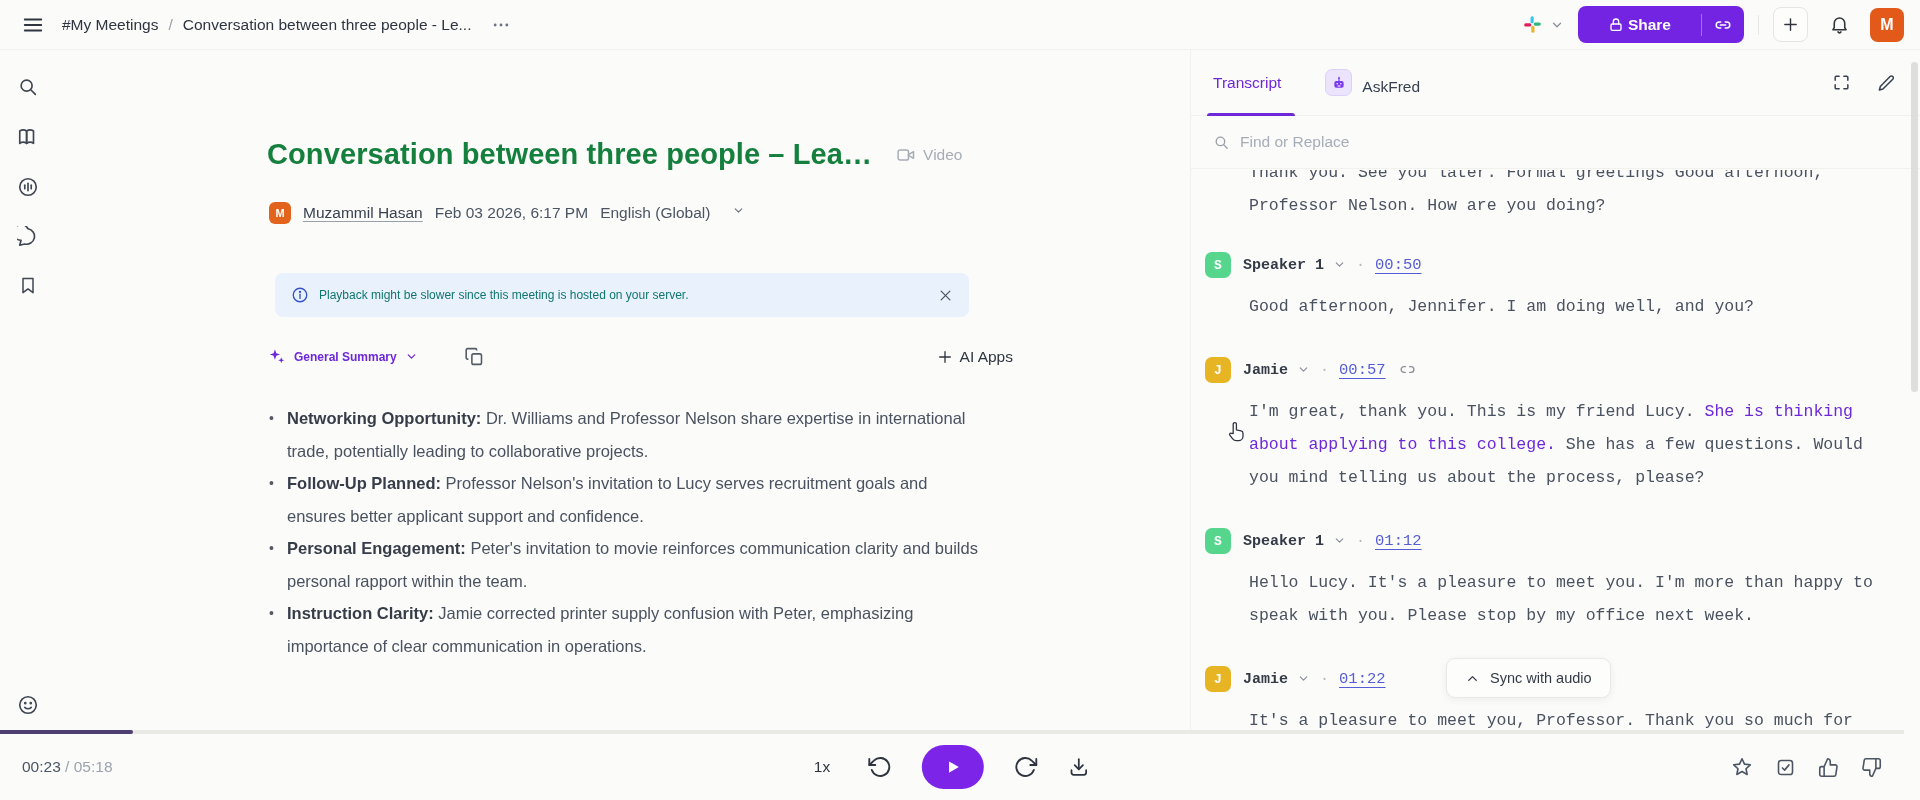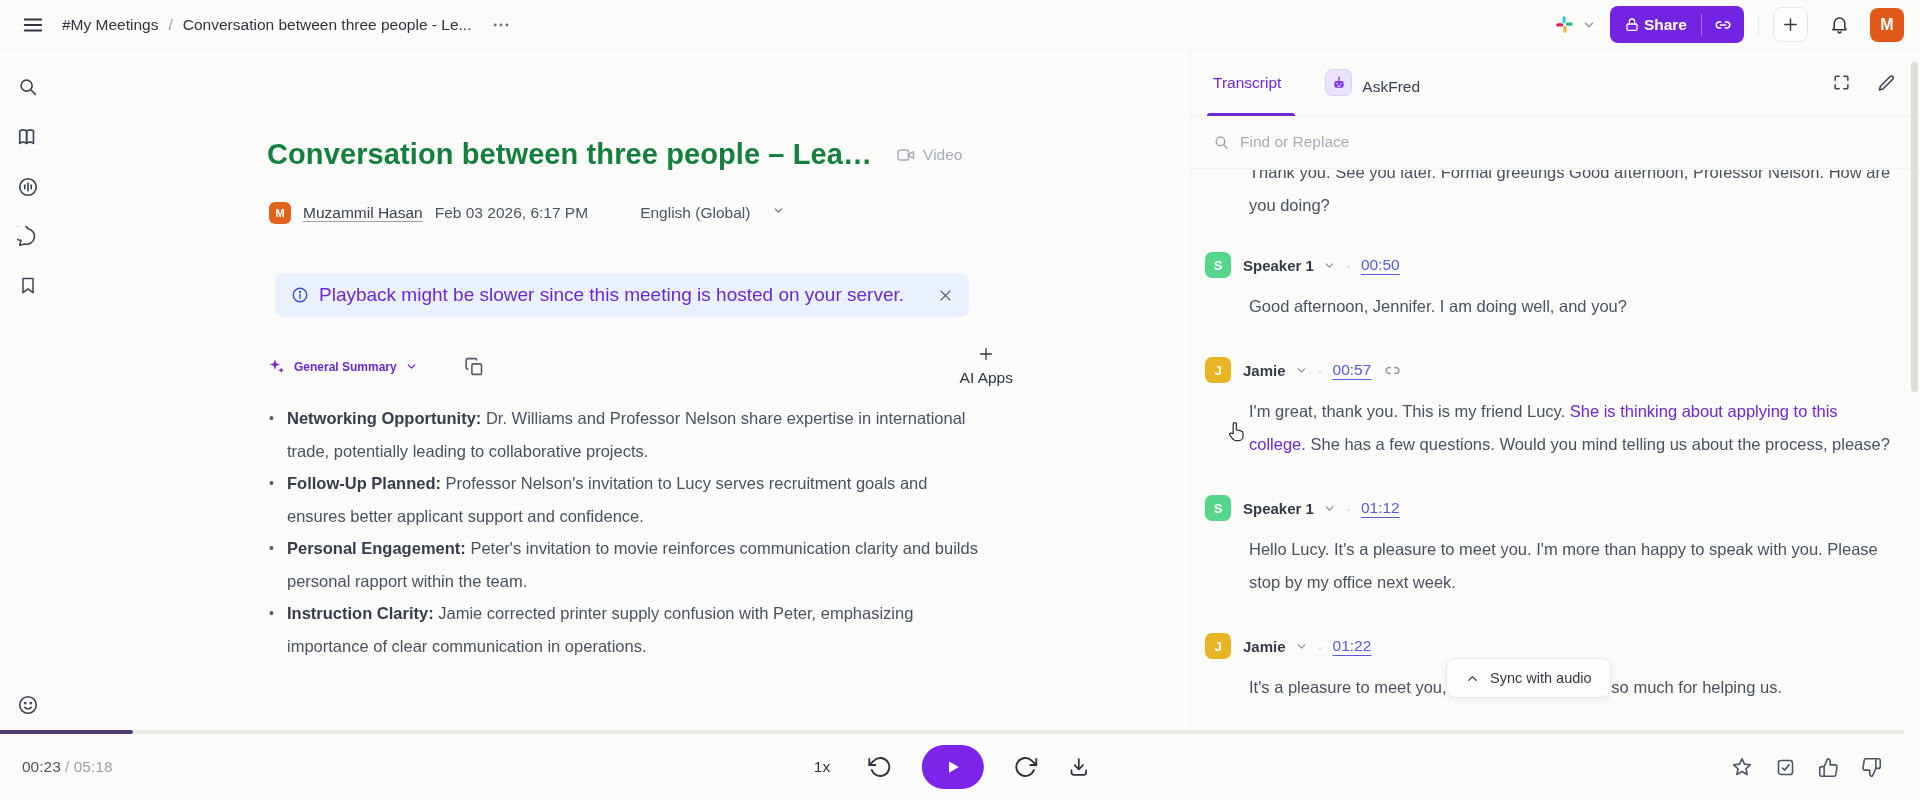--- a/index.html
+++ b/index.html
@@ -15,21 +15,21 @@
     display:flex; align-items:center; padding:0 16px; background:#fbfbf9;
     border-bottom:1px solid #f1f1ee; z-index:5;}
   .hambtn { width:34px; height:34px; display:flex; align-items:center; justify-content:center; border-radius:8px; cursor:pointer; color:#2f3540;}
   .crumbs { display:flex; align-items:center; gap:10px; margin-left:12px; font-size:15.5px; color:#2f3540;}
   .crumb-sep { color:#9aa0aa; }
   .more-dots { margin-left:20px; color:#6b7280; cursor:pointer; }
   .header-right { margin-left:auto; display:flex; align-items:center; gap:14px; }
   .integration { display:flex; align-items:center; gap:8px; cursor:pointer; }
   .share-btn { display:flex; align-items:center; height:37px; background:#7324e2; color:#fff;
     border:none; border-radius:8px; font-size:15.5px; font-weight:700; cursor:pointer; overflow:hidden;}
-  .share-main { display:flex; align-items:center; gap:4px; padding:0 14px; }
+  .share-main { display:flex; align-items:center; gap:4px; padding:0 30px; }
   .share-div { width:1px; height:22px; background:rgba(255,255,255,.35); }
   .share-link { padding:0 12px; display:flex; align-items:center; }
   .vdiv { width:1px; height:20px; background:#e7e7e4; }
   .plus-btn { width:35px; height:35px; border:1px solid #e5e5e2; border-radius:8px; background:#fdfdfc;
     display:flex; align-items:center; justify-content:center; color:#30353d; cursor:pointer;}
   .bell-btn { width:34px; height:34px; display:flex; align-items:center; justify-content:center; color:#30353d; cursor:pointer;}
   .avatar-top { width:34px; height:34px; border-radius:8px; background:#e2591a; color:#fff;
     font-weight:700; font-size:16px; display:flex; align-items:center; justify-content:center; cursor:pointer;}
 
   
@@ -40,49 +40,49 @@
 
   
   .main { position:absolute; left:56px; top:50px; width:1134px; bottom:70px; overflow:hidden; }
   .title-row { position:absolute; left:211px; top:88px; display:flex; align-items:center; gap:24px; }
   .page-title { font-size:29px; font-weight:600; color:#15803d; letter-spacing:.1px; white-space:nowrap; }
   .video-badge { display:flex; align-items:center; gap:7px; color:#a7adb6; font-size:15.5px; cursor:pointer; }
   .author-row { position:absolute; left:213px; top:152px; display:flex; align-items:center; gap:12px; font-size:15.5px; color:#4b5563;}
   .author-avatar { width:22px; height:22px; border-radius:6px; background:#e2641c; color:#fff; font-size:11px; font-weight:700;
     display:flex; align-items:center; justify-content:center;}
   .author-name { color:#3a4150; text-decoration:underline; text-underline-offset:3px; text-decoration-color:#9aa0aa; cursor:pointer;}
-  .lang-sel { display:flex; gap:22px; cursor:pointer;margin-left:40px; }
+  .lang-sel { display:flex; gap:22px; cursor:pointer; }
   .banner { position:absolute; left:219px; top:223px; width:694px; height:44px; background:#e9f1fc; border-radius:8px;
     display:flex; align-items:center; padding:0 16px; gap:10px; }
-  .banner-text { color:#6d28d9; font-size:19px; flex:1; }
+  .banner-text { color:#0f766e; font-size:12px; flex:1; }
   .banner-close { color:#4b5563; cursor:pointer; }
   .summary-row { position:absolute; left:211px; top:296px; width:746px; display:flex; align-items:center; }
   .summary-sel { display:flex; align-items:center; gap:8px; color:#6d28d9; font-weight:700; font-size:12px; cursor:pointer;}
   .copy-btn { margin-left:46px; color:#555b66; cursor:pointer; }
-  .ai-apps { margin-left:auto; display:flex; align-items:center; gap:7px; color:#2f3640; font-size:15.5px; cursor:pointer;flex-direction:column;}
+  .ai-apps { margin-left:auto; display:flex; align-items:center; gap:7px; color:#2f3640; font-size:15.5px; cursor:pointer;}
   .summary-list { position:absolute; left:227px; top:352px; width:700px; list-style:none; }
   .summary-list li { position:relative; font-size:16.5px; line-height:32.5px; color:#4a5260; padding-left:4px;}
   .summary-list li::before { content:"•"; position:absolute; left:-14px; top:0; color:#555b66; font-size:14px; }
   .summary-list b { color:#363d49; }
 
   
   .panel { position:absolute; right:0; top:50px; width:730px; bottom:70px; border-left:1px solid #f0f0ed; background:#fbfbf9;}
   .tabs-row { height:66px; display:flex; align-items:center; padding:0 24px 0 22px; border-bottom:1px solid #f1f1ee; position:relative;}
   .tab-active { color:#6d28d9; font-size:15.5px; font-weight:500; position:relative; cursor:pointer; height:100%; display:flex; align-items:center;}
   .tab-underline { position:absolute; bottom:-1px; left:-6px; right:-14px; height:3px; background:#6d28d9; border-radius:3px 3px 0 0;}
   .tab-fred { display:flex; align-items:flex-end; gap:10px; margin-left:44px; cursor:pointer; color:#374151; font-size:15.5px;}
   .fred-badge { width:27px; height:27px; background:#ece4fd; border:1px solid #dccffb; border-radius:7px;
     display:flex; align-items:center; justify-content:center;}
   .panel-actions { margin-left:auto; display:flex; align-items:center; gap:26px; color:#374151; }
   .panel-actions > span { cursor:pointer; }
   .search-row { height:53px; display:flex; align-items:center; gap:10px; padding:0 22px; border-bottom:1px solid #f1f1ee; color:#9aa0aa;}
   .search-row input { border:none; outline:none; background:transparent; font-size:15.5px; flex:1;
     font-family:"Liberation Sans", sans-serif; color:#3c434f;}
   .search-row input::placeholder { color:#a6adb8; }
-  .transcript { position:absolute; top:120px; bottom:0; left:0; right:0; overflow:hidden; padding:0 30px 1px 14px; }
+  .transcript { position:absolute; top:120px; bottom:0; left:0; right:0; overflow:hidden; padding:0 30px 1px 14px;font-family:Liberation Mono, monospace; }
   .partial-msg { margin:-14px 0 30px 44px; width:648px; font-size:16.5px; line-height:33px; color:#4a5260; }
   .entry { margin-bottom:34px; }
   .entry-head { display:flex; align-items:center; gap:9px; margin-bottom:12px; }
   .sp-avatar { width:26px; height:26px; border-radius:7px; color:#fff; font-size:13px; font-weight:700;
     display:flex; align-items:center; justify-content:center; }
   .sp-name { font-size:15px; font-weight:700; color:#343b47; margin-left:3px; cursor:pointer;}
   .sp-chev { color:#8a909a; cursor:pointer;}
   .sp-dot { color:#b4b9c0; font-size:15px; margin:0 1px;}
   .sp-time { font-size:15.5px; color:#545cd6; text-decoration:underline; text-underline-offset:4px; cursor:pointer;}
   .sp-chain { color:#8a909a; margin-left:4px; cursor:pointer;}

